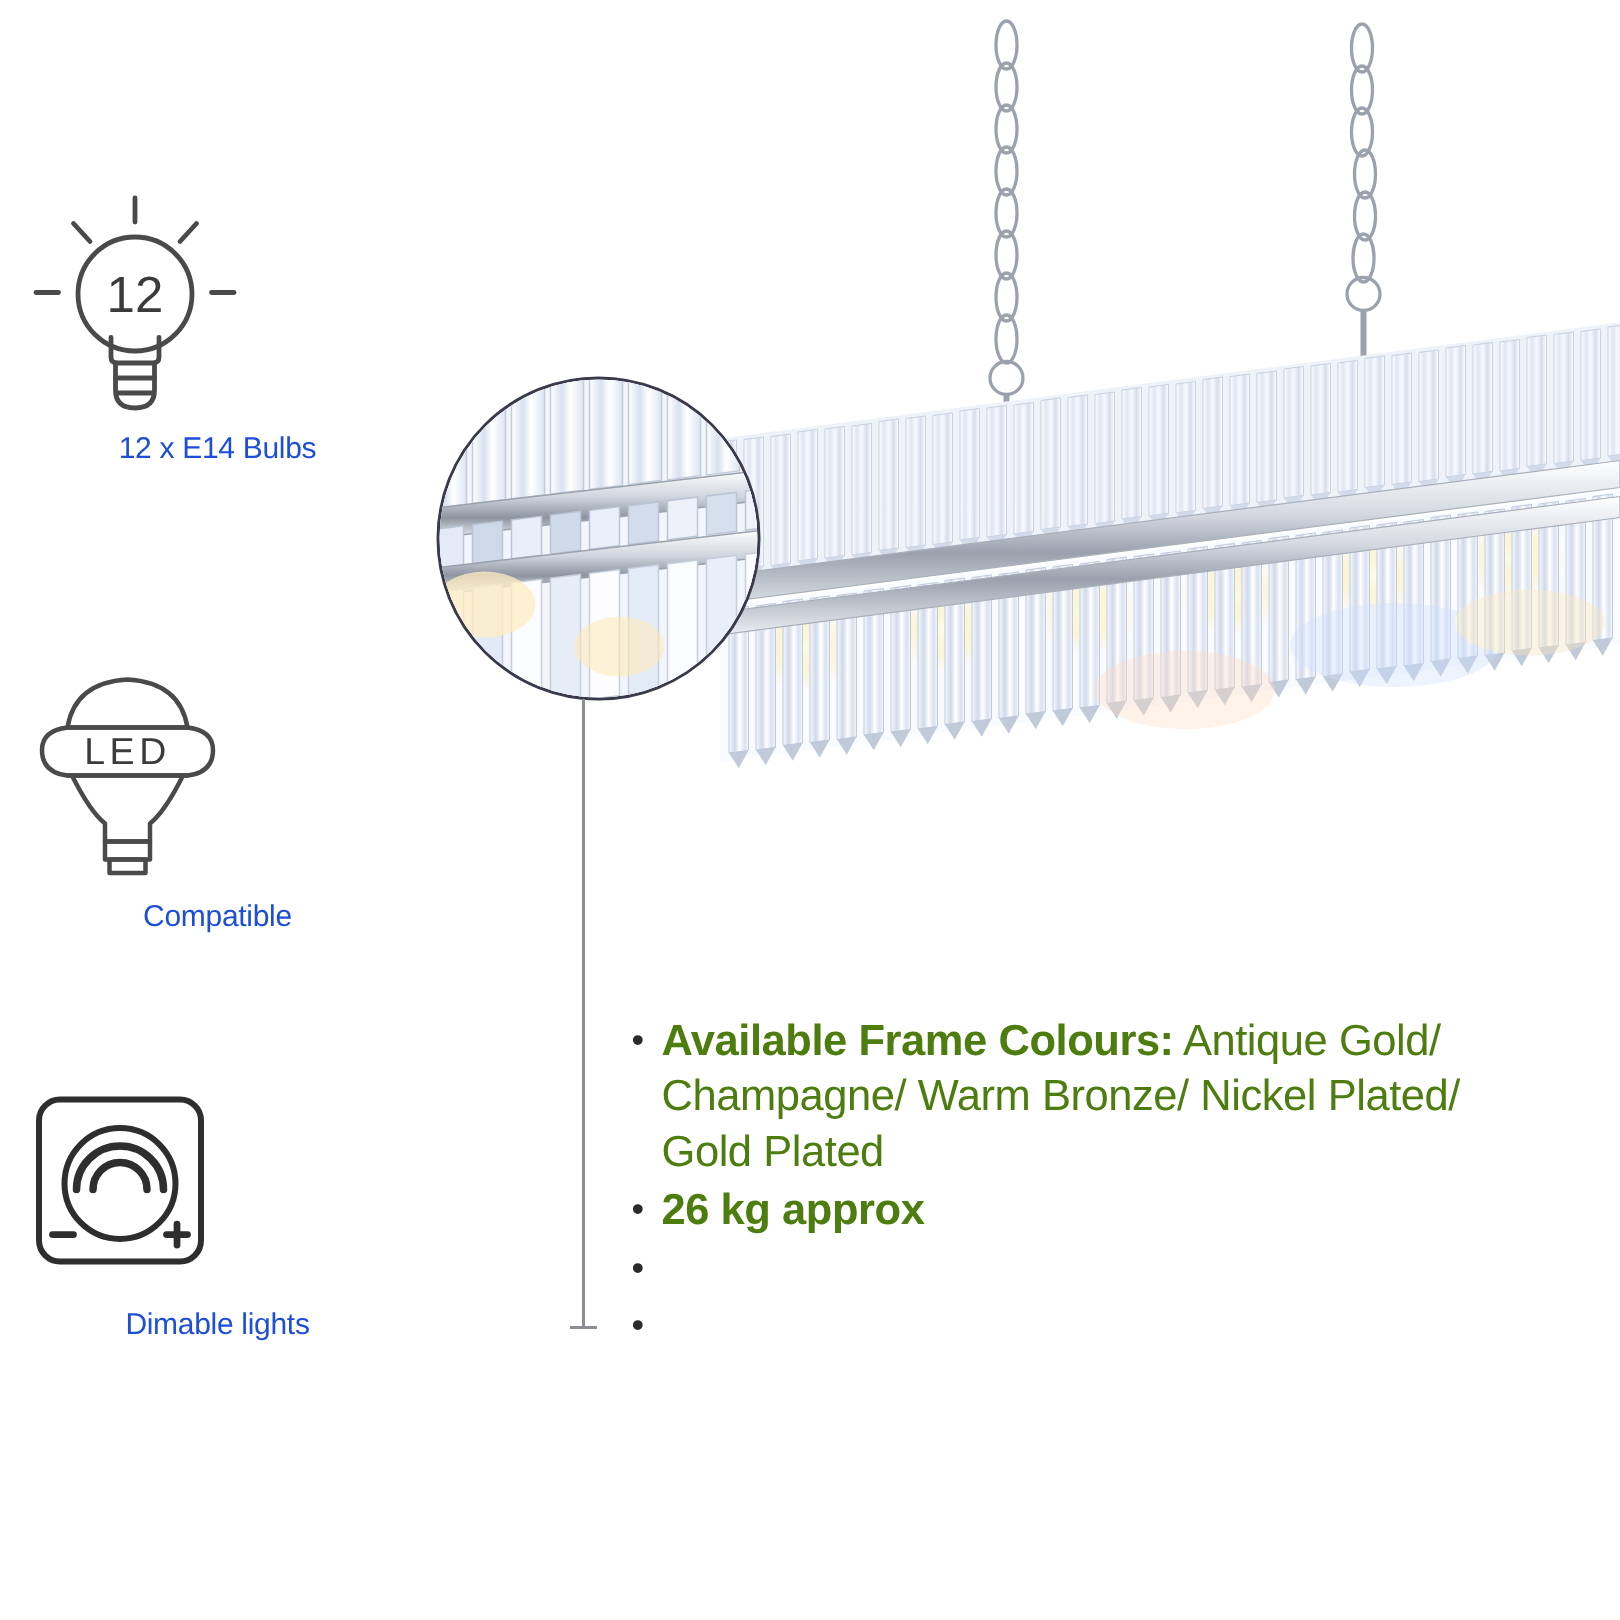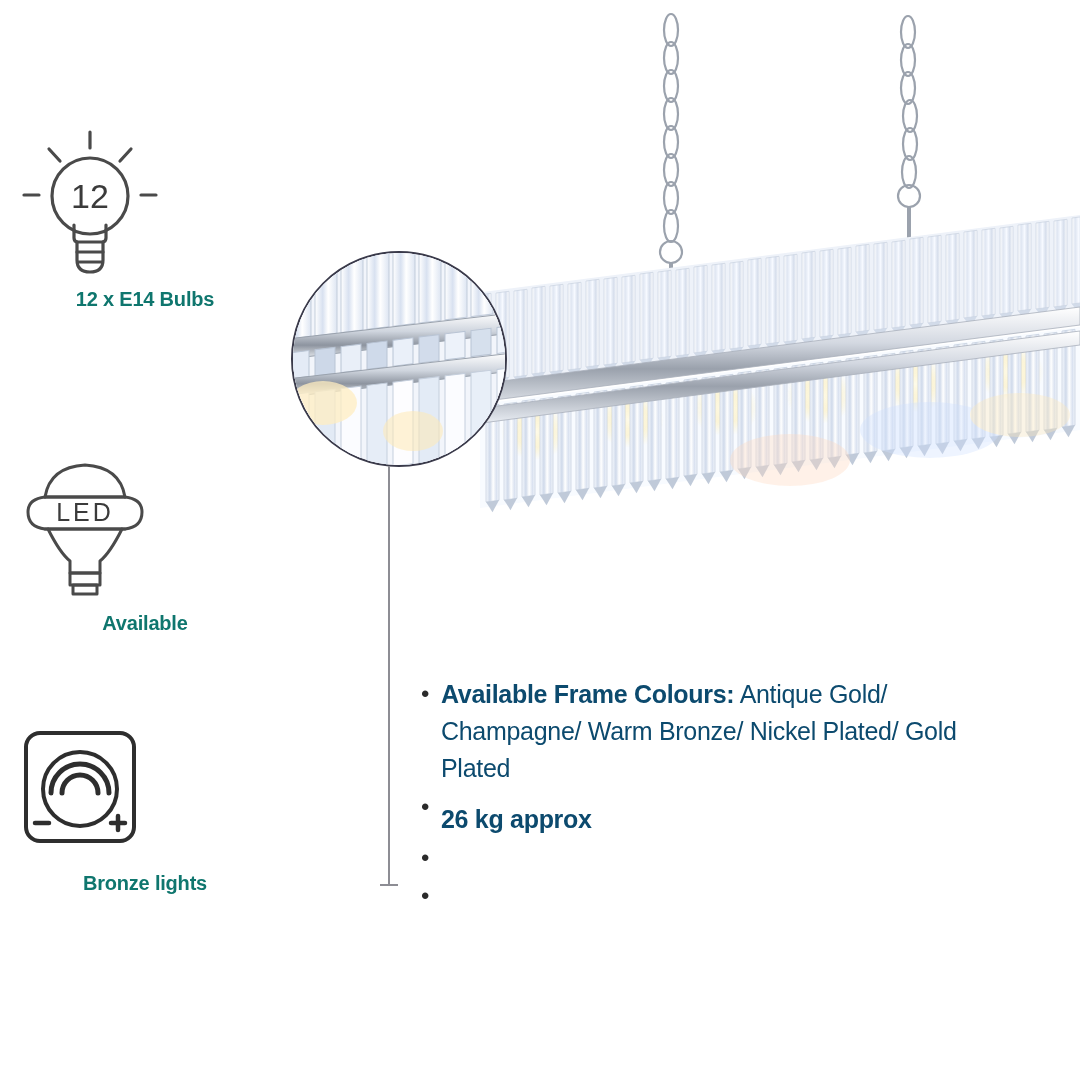--- a/index.html
+++ b/index.html
@@ -23,28 +23,28 @@
     left: 20px;
     text-align: center;
   }
   .feature .icon-wrap {
     height: 150px;
     display: flex;
     align-items: center;
   }
   .feature .caption {
     font-size: 20px;
-    font-weight: bold;
+    font-weight: normal;
     letter-spacing: -0.2px;
-    color: #0f766e;
+    color: #1d4ed8;
     margin-top: 10px;
     white-space: nowrap;
   }
   #feature-bulbs      { top: 128px; }
-  #feature-led        { top: 452px; }
+  #feature-led        { top: 440px; }
   #feature-dimmable   { top: 712px; }
 
   
   .bullets {
     position: absolute;
     left: 415px;
     top: 676px;
     width: 600px;
   }
   .bullet-row {
@@ -56,31 +56,30 @@
     width: 26px;
     flex: 0 0 26px;
     font-size: 24px;
     line-height: 36px;
     color: #2b2b2b;
     text-align: left;
     padding-left: 6px;
     box-sizing: border-box;
   }
   .bullet-text {
-    font-size: 25px;
+    font-size: 29px;
     line-height: 37px;
-    color: #0c4a6e;
+    color: #4d7c0f;
     letter-spacing: -0.3px;
   }
   .bullet-text .lead {
     font-weight: bold;
   }
   .bullet-text.strong {
     font-weight: bold;
-    margin-top: 12px;
   }
 
   
   #callout-circle {
     position: absolute;
     left: 291px;
     top: 251px;
     width: 212px;
     height: 212px;
     border-radius: 50%;
@@ -530,41 +529,41 @@
       <line x1="25" y1="72" x2="105" y2="72"></line>
 
       <path d="M28 72 Q40 96 50 104 L50 116 L80 116 L80 104 Q90 96 102 72"></path>
 
       <rect x="50" y="116" width="30" height="12"></rect>
       <rect x="53" y="128" width="24" height="9"></rect>
 
       <text x="65" y="64" text-anchor="middle" stroke="none" fill="#3b3b3b" font-family="Liberation Sans, sans-serif" font-size="25" letter-spacing="3">LED</text>
     </svg>
   </div>
-  <div class="caption">Available</div>
+  <div class="caption">Compatible</div>
 </div>
 
 <div class="feature" id="feature-dimmable">
   <div class="icon-wrap">
     <svg width="120" height="120" viewBox="0 0 120 120" xmlns="http://www.w3.org/2000/svg" fill="none" stroke="#2e2e2e" stroke-width="4" stroke-linecap="round">
 
       <rect x="6" y="6" width="108" height="108" rx="14"></rect>
 
       <circle cx="60" cy="62" r="37"></circle>
 
       <path d="M31 66 A29 29 0 0 1 89 66" stroke-width="5"></path>
       <path d="M42 66 A18 18 0 0 1 78 66" stroke-width="5"></path>
 
       <line x1="15" y1="96" x2="29" y2="96" stroke-width="4.5"></line>
 
       <line x1="91" y1="96" x2="105" y2="96" stroke-width="4.5"></line>
       <line x1="98" y1="89" x2="98" y2="103" stroke-width="4.5"></line>
     </svg>
   </div>
-  <div class="caption">Bronze lights</div>
+  <div class="caption">Dimable lights</div>
 </div>
 
 <div class="bullets">
 
   <div class="bullet-row">
     <div class="bullet-dot">•</div>
     <div class="bullet-text"><span class="lead">Available Frame Colours:</span><span> Antique Gold/ Champagne/ Warm Bronze/ Nickel Plated/ Gold Plated</span></div>
   </div>
 
   <div class="bullet-row">

